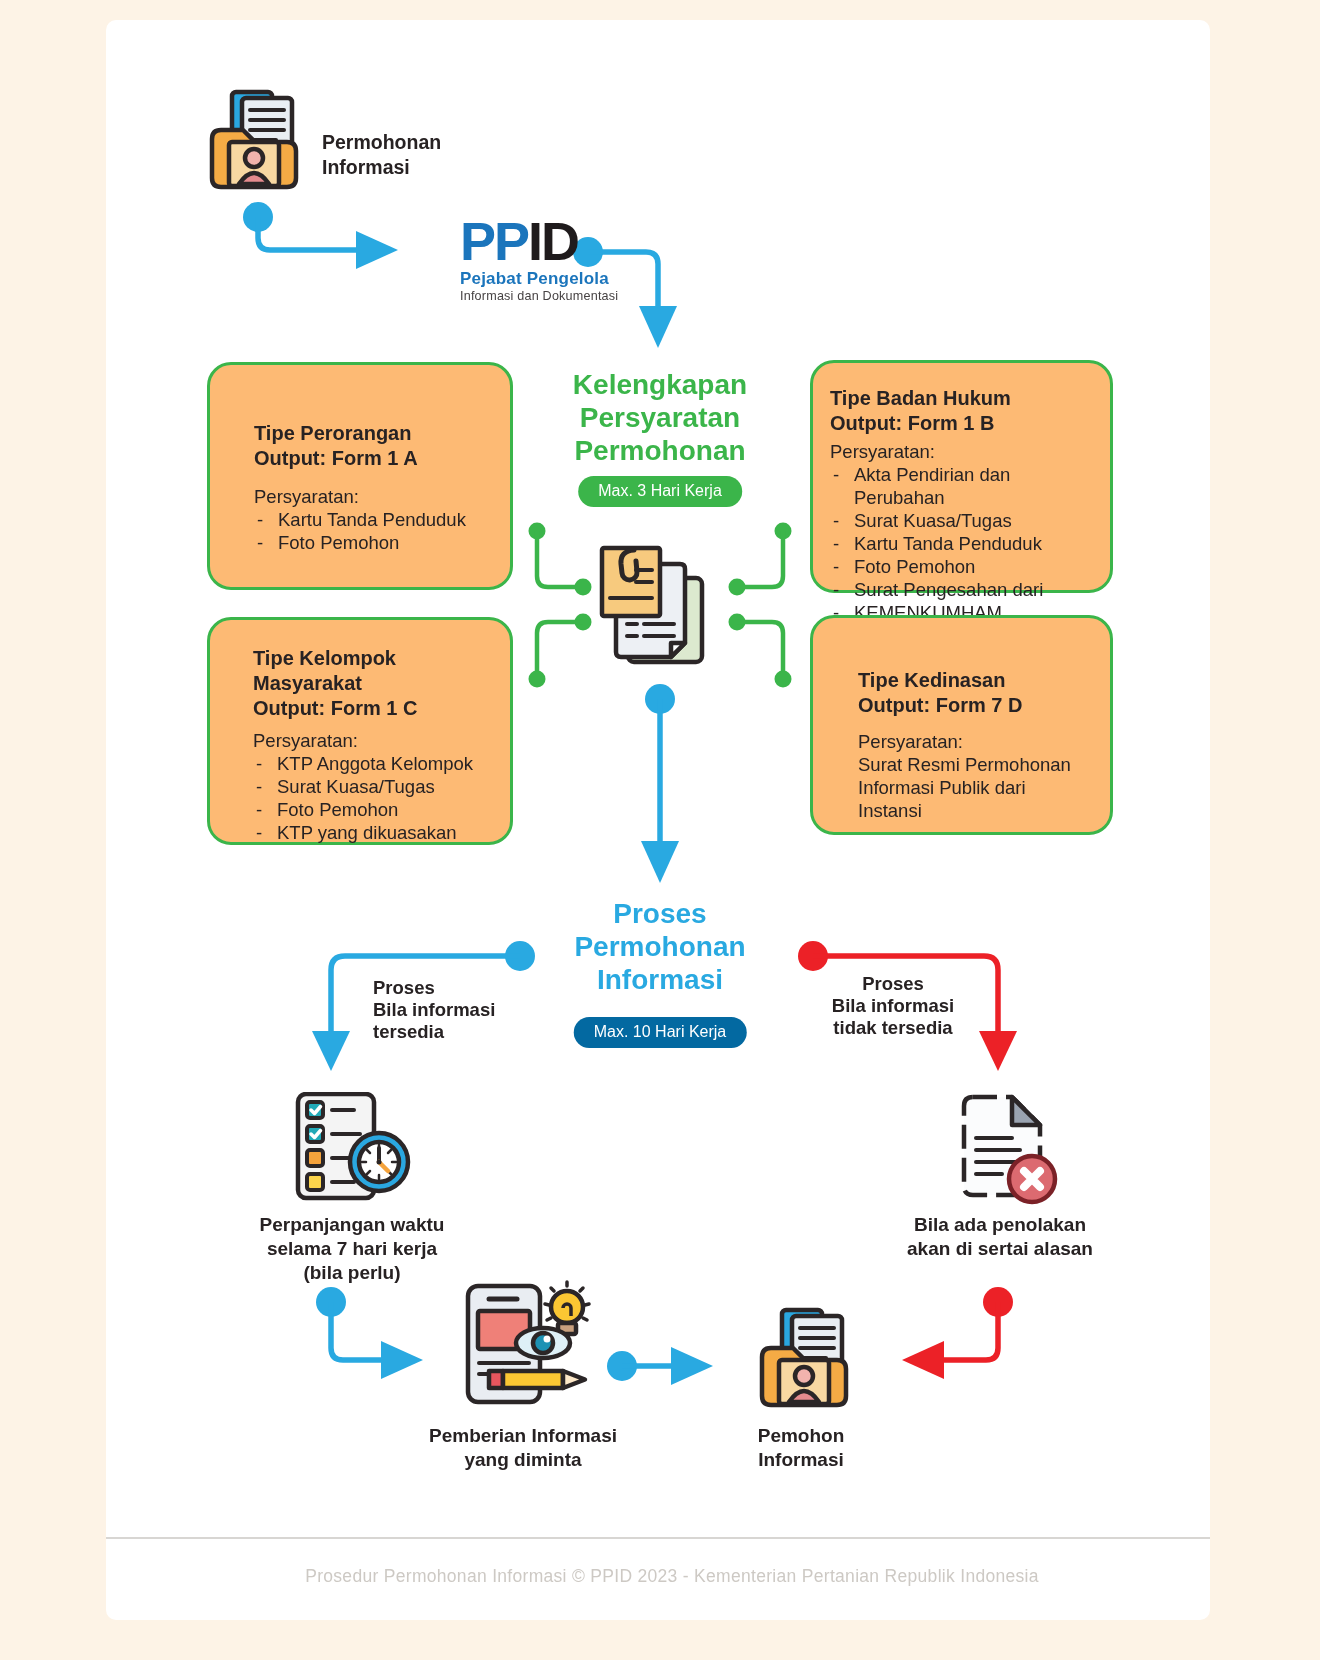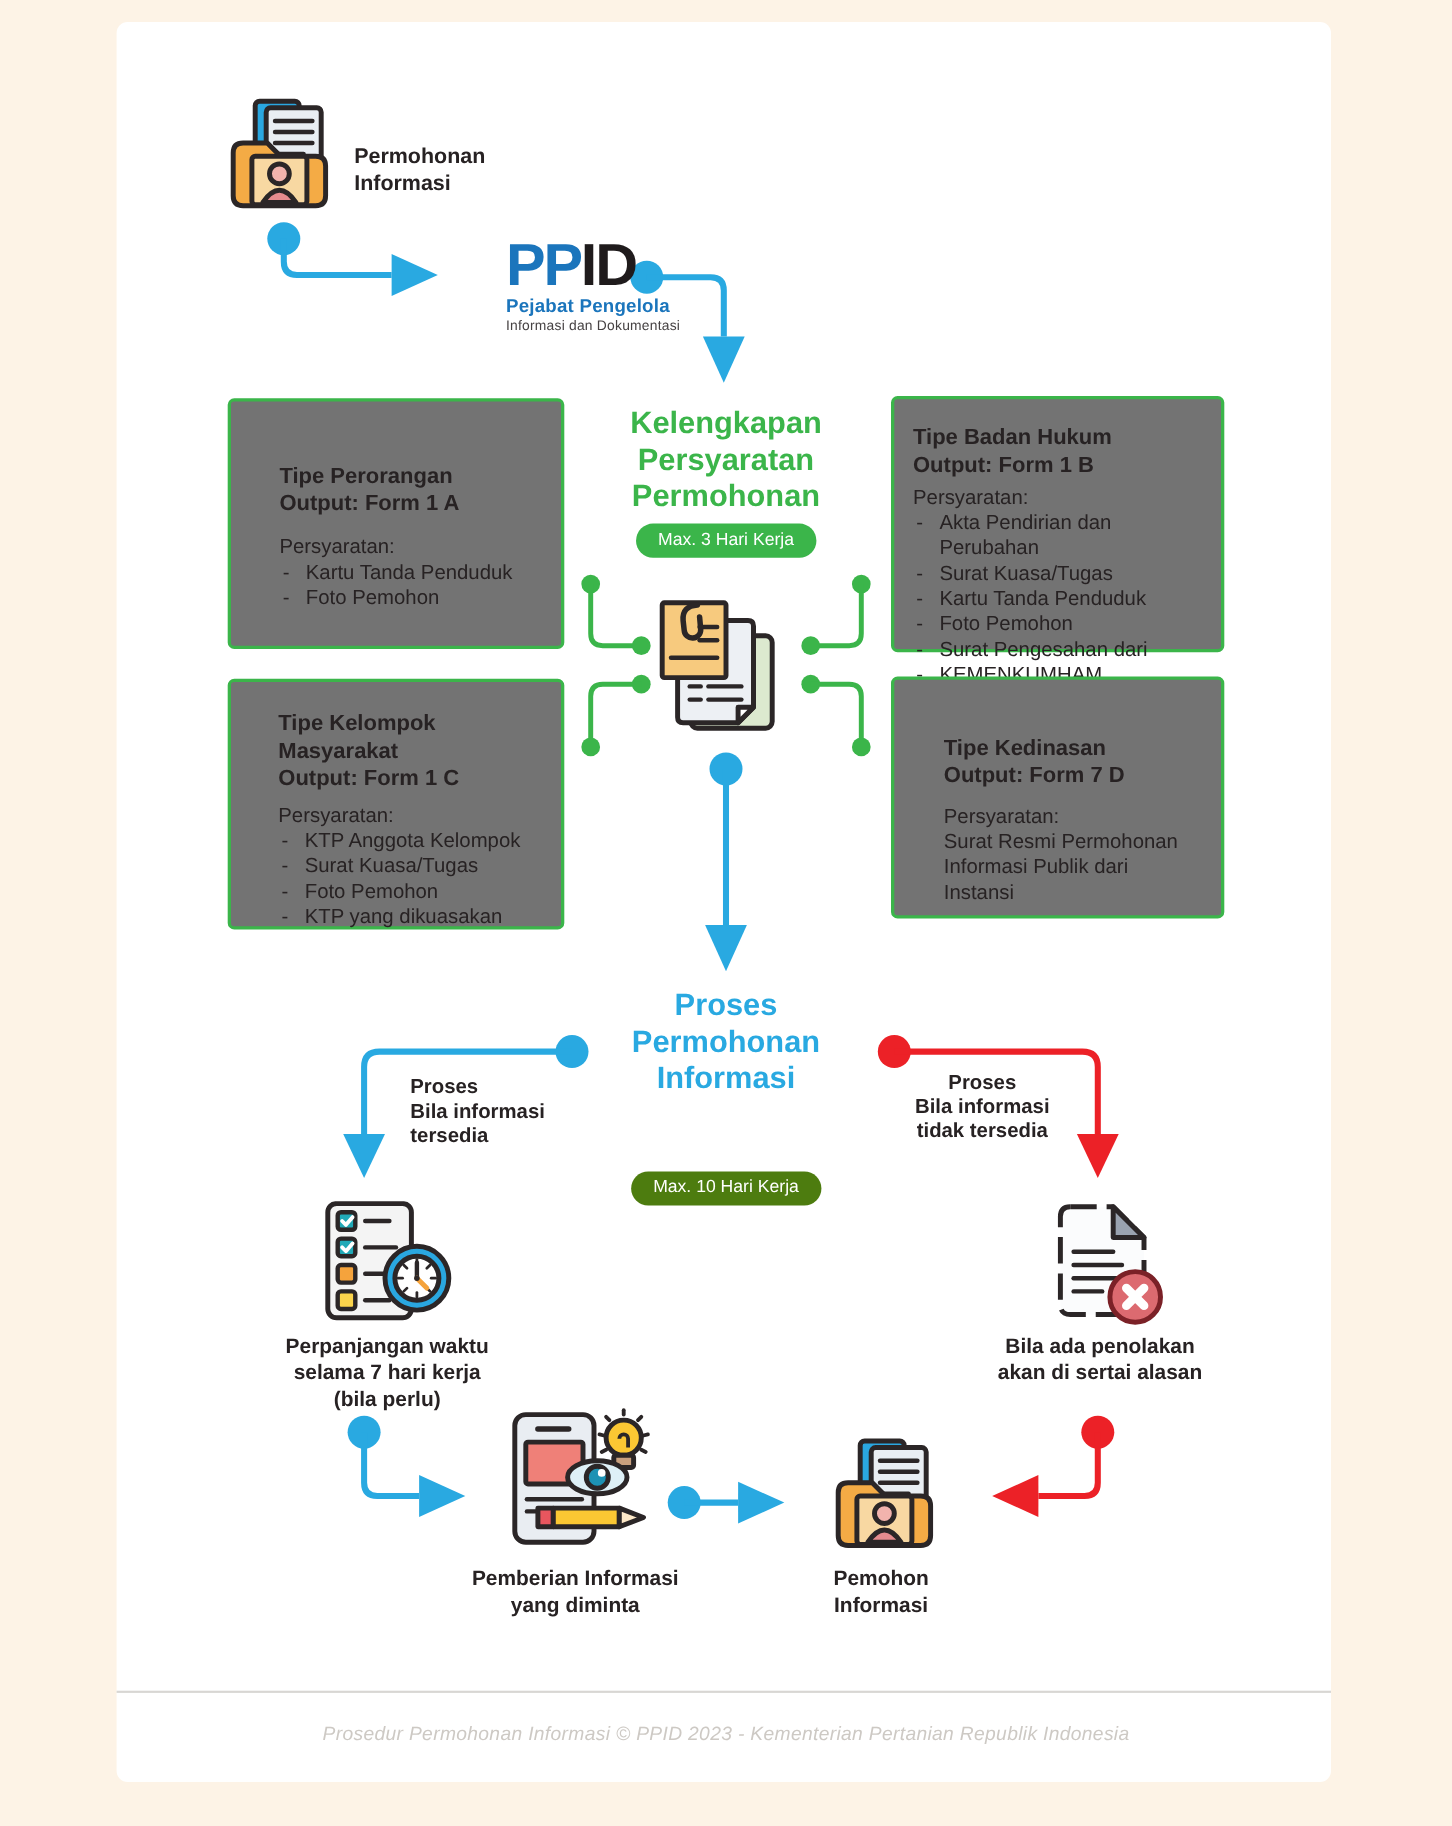--- a/index.html
+++ b/index.html
@@ -22,23 +22,23 @@
   .logo-pp{color:#1b75bc;}
   .logo-id{color:#1f1b1c;}
   .logo-tag1{color:#1b75bc;font-weight:bold;font-size:17px;margin-top:4px;letter-spacing:0.2px;}
   .logo-tag2{color:#464243;font-size:12.6px;margin-top:3px;letter-spacing:0.2px;}
 
   .stage-title{font-weight:bold;font-size:28px;line-height:33px;text-align:center;transform:translateX(-50%);white-space:pre-line;}
   .stage1-title{left:660px;top:368px;color:#3bb54a;}
   .stage2-title{left:660px;top:897px;color:#29a9e1;}
   .badge{color:#fff;font-weight:normal;font-size:16px;padding:6px 20px 7px;border-radius:22px;transform:translateX(-50%);white-space:nowrap;}
   .badge-green{left:660px;top:476px;background:#3bb54a;}
-  .badge-blue{left:660px;top:1065px;background:#4d7c0f;}
-
-  .type-box{position:absolute;border:3.5px solid #3bb54a;border-radius:6px;background:#737373;box-sizing:border-box;}
+  .badge-blue{left:660px;top:1017px;background:#0369a1;}
+
+  .type-box{position:absolute;border:3.5px solid #3bb54a;border-radius:24px;background:#fdba74;box-sizing:border-box;}
   .type-title{font-weight:bold;font-size:20px;line-height:25px;white-space:pre-line;}
   .type-req{font-size:18.5px;line-height:23px;}
   .req-list{margin:0;padding:0;list-style:none;font-size:18.5px;line-height:23px;}
   .req-list li{position:relative;padding-left:24px;}
   .req-list li::before{content:"-";position:absolute;left:3px;}
   .type-body{font-size:18.5px;line-height:23px;white-space:pre-line;}
   .box1{left:207px;top:362px;width:306px;height:228px;padding:56px 16px 0 44px;}
   .box1 .type-title{margin-bottom:14px;}
   .box2{left:810px;top:360px;width:303px;height:233px;padding:23px 8px 0 17px;}
   .box2 .type-title{margin-bottom:4px;}
@@ -51,21 +51,21 @@
   .label-available{left:373px;top:977px;text-align:left;}
   .label-unavailable{left:893px;top:973px;text-align:center;transform:translateX(-50%);}
 
   .caption{font-weight:bold;font-size:19px;line-height:24px;text-align:center;transform:translateX(-50%);white-space:pre-line;}
   .cap-extension{left:352px;top:1213px;}
   .cap-reject{left:1000px;top:1213px;}
   .cap-delivery{left:523px;top:1424px;}
   .cap-applicant{left:801px;top:1424px;}
 
   .footer-divider{left:106px;top:1537px;width:1104px;height:2px;background:#d8d6d3;}
-  .footer-text{left:108px;top:1566px;width:1104px;text-align:center;font-size:17.5px;color:#cdc9c4;letter-spacing:0.3px;font-style:italic;}
+  .footer-text{left:120px;top:1566px;width:1104px;text-align:center;font-size:17.5px;color:#cdc9c4;letter-spacing:0.3px;}
 </style>
 </head>
 <body>
 
 <div class="canvas">
   <div class="card"></div>
 
   <svg class="abs" style="left:0;top:0" width="1320" height="1660" viewBox="0 0 1320 1660">
 
     <g fill="#29a9e1" stroke="#29a9e1">

